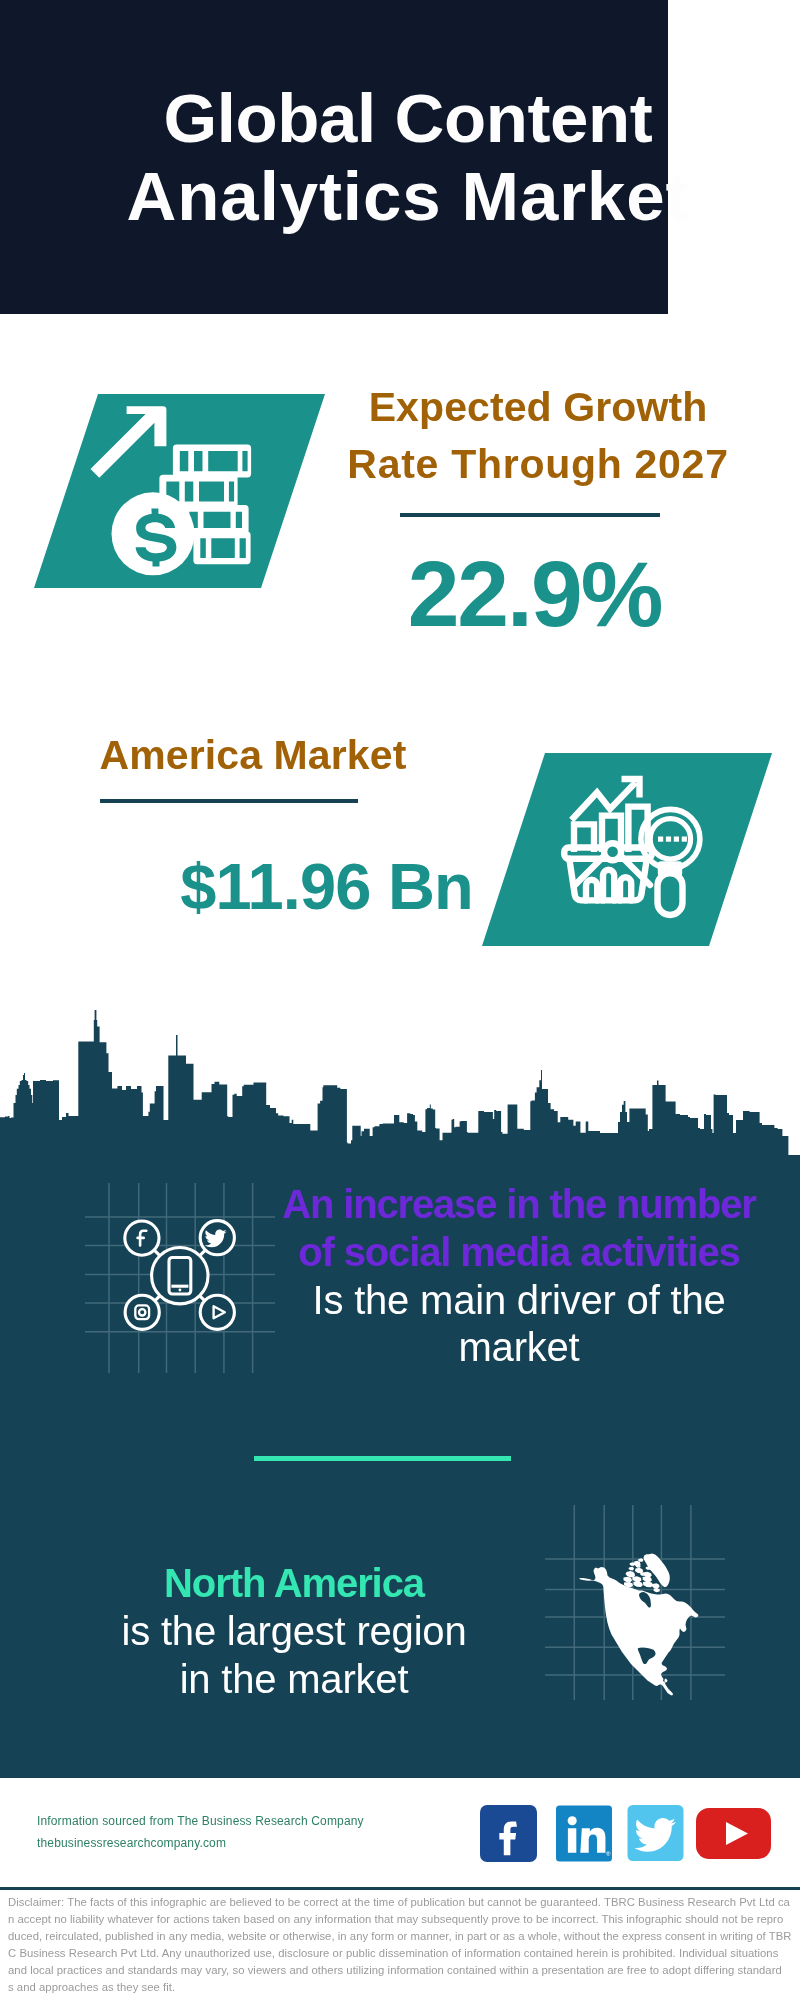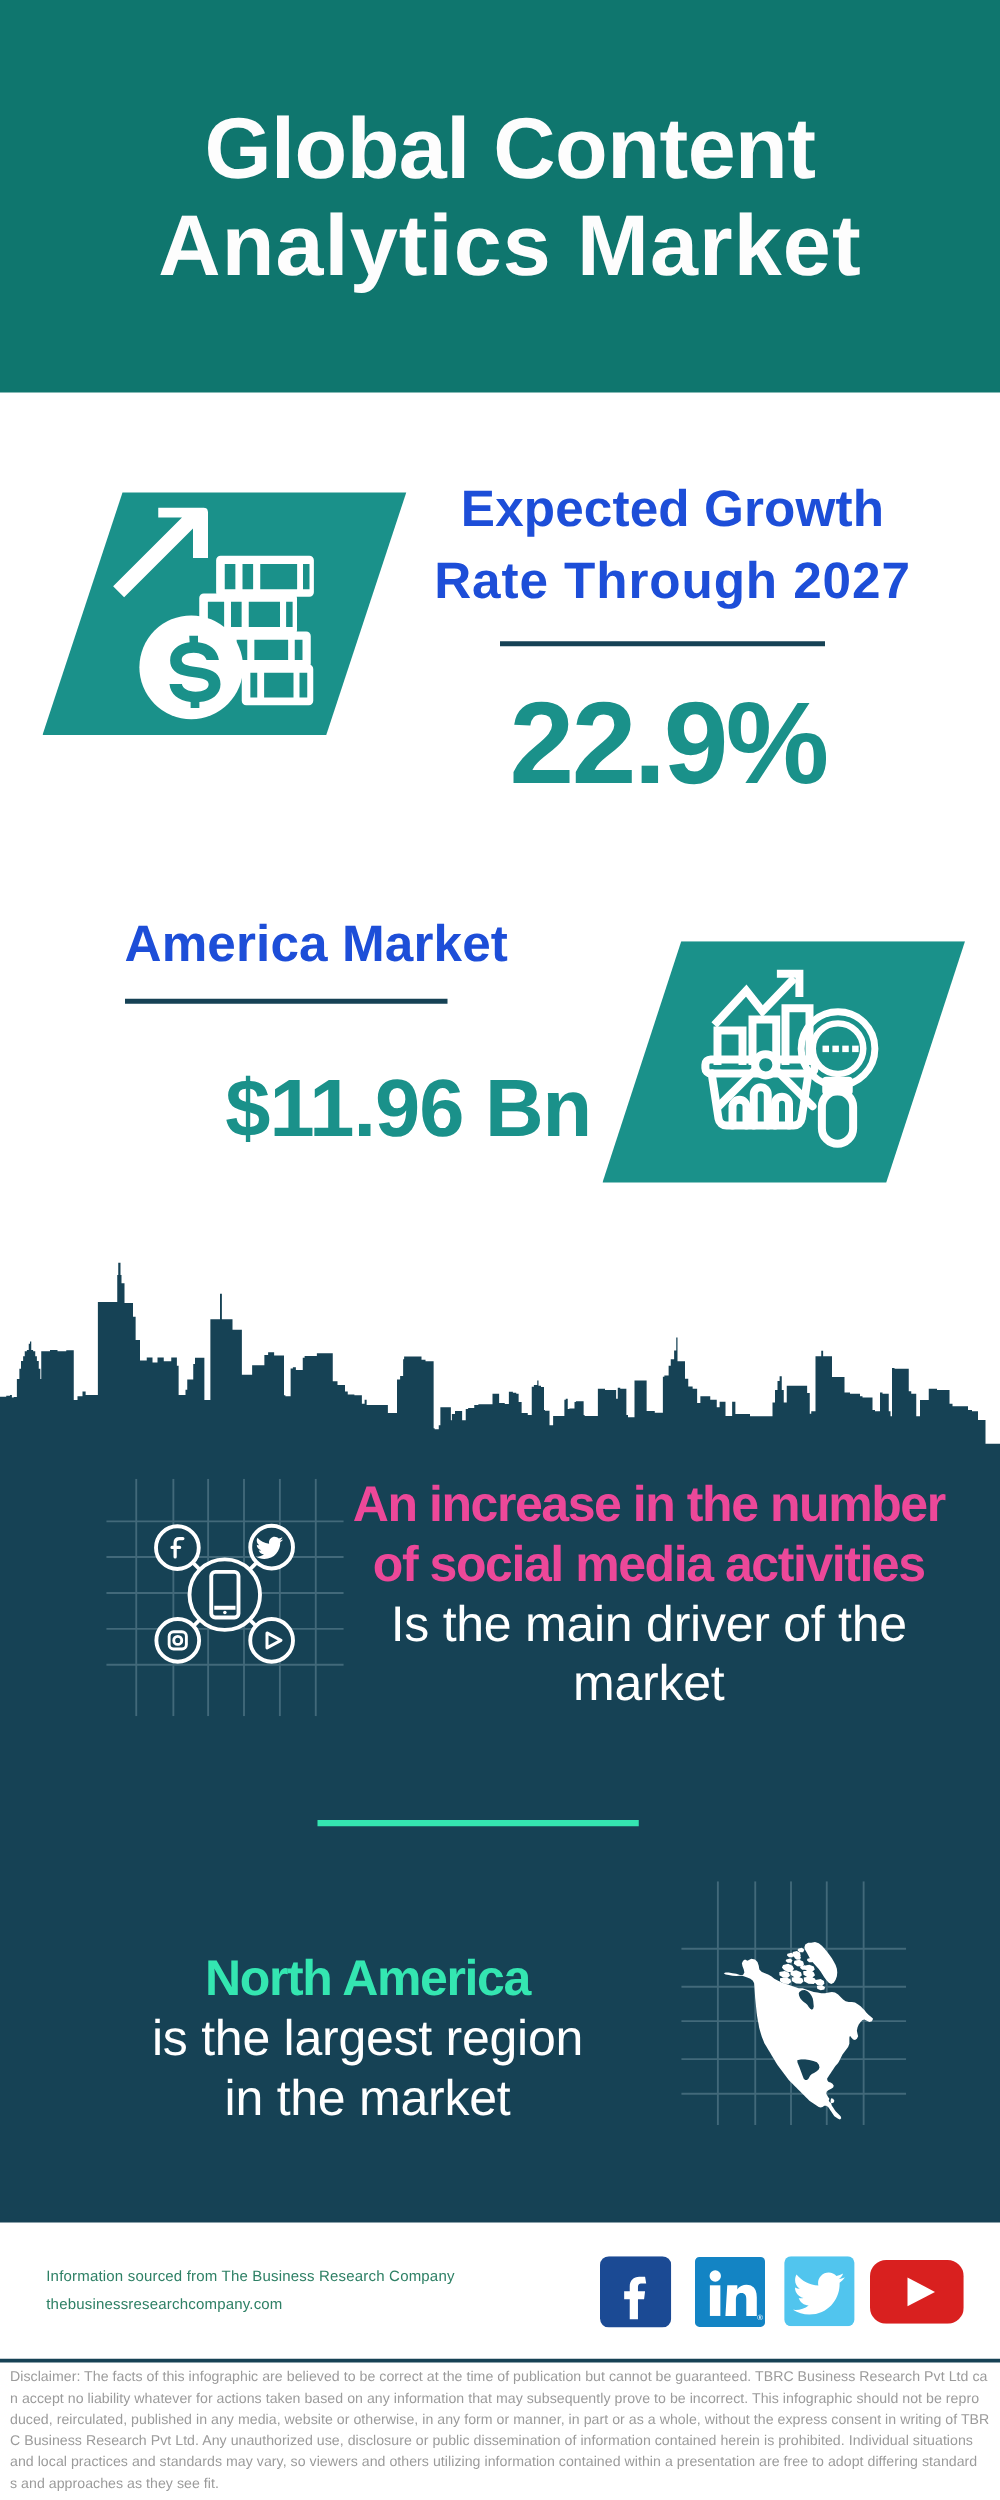--- a/index.html
+++ b/index.html
@@ -1,47 +1,47 @@
 <!DOCTYPE html>
 <html><head>
 <meta charset="utf-8">
 <style>
   html,body{margin:0;padding:0;}
   body{width:800px;height:2000px;background:#ffffff;font-family:"Liberation Sans",sans-serif;overflow:hidden;-webkit-font-smoothing:antialiased;}
   .page{position:relative;width:800px;height:2000px;background:#fff;}
 
   
-  .header{position:absolute;left:0;top:0;width:800px;height:314px;background:#0f766e;}
+  .header{position:absolute;left:0;top:0;width:668px;height:314px;background:#0f172a;}
   .header .title{position:absolute;left:8px;top:80px;width:800px;text-align:center;color:#fdfdfd;
     font-size:69px;line-height:78px;font-weight:bold;letter-spacing:0.4px;}
   .header .title .l1{letter-spacing:-0.4px;}
   .header .title .l2{letter-spacing:0.9px;}
 
   
-  .kpi-label{color:#1d4ed8;font-weight:bold;font-size:41px;line-height:57px;text-align:center;letter-spacing:0.1px;}
+  .kpi-label{color:#a16207;font-weight:bold;font-size:41px;line-height:57px;text-align:center;letter-spacing:0.1px;}
   .kpi-label .l2{letter-spacing:0.72px;}
   .kpi-value{color:#1a918a;font-weight:bold;letter-spacing:1px;}
   .rule{background:#164255;height:4px;}
 
   .stat1-icon{position:absolute;left:34px;top:392px;}
   .stat1-text{position:absolute;left:318px;top:379px;width:440px;}
   .stat1-text .rule{width:260px;margin:20px 0 0 82px;}
   .v1{font-size:93px;line-height:100px;text-align:center;letter-spacing:-2.0px;margin-top:27px;margin-left:-7px;}
   .stat2-icon{position:absolute;left:482px;top:753px;}
   .stat2-text{position:absolute;left:33px;top:727px;width:440px;}
   .stat2-text .rule{width:258px;margin:15px 0 0 67px;}
   .v2{font-size:65px;line-height:84px;text-align:right;letter-spacing:-0.8px;margin-top:42px;padding-left:1px;}
 
   
   .darksec{position:absolute;left:0;top:1155px;width:800px;height:623px;background:#164255;}
   .skyline{position:absolute;left:0;top:1010px;width:800px;height:150px;display:block;}
   .driver-icon{position:absolute;left:85px;top:1183px;}
   .driver-text{position:absolute;left:269px;top:1181px;width:500px;text-align:center;
     font-size:40px;line-height:47.8px;letter-spacing:-1.15px;}
-  .driver-hl{color:#ec4899;font-weight:bold;}
+  .driver-hl{color:#6d28d9;font-weight:bold;}
   .driver-rest{color:#ffffff;font-weight:normal;letter-spacing:-0.2px;}
   .sep{position:absolute;left:254px;top:1456px;width:257px;height:5px;background:#34e6b1;}
   .region-text{position:absolute;left:74px;top:1538px;width:440px;text-align:center;
     font-size:40px;line-height:48px;letter-spacing:-1.1px;margin-top:21px;}
   .region-hl{color:#34e6b1;font-weight:bold;}
   .region-rest{color:#ffffff;font-weight:normal;letter-spacing:-0.2px;}
   .region-icon{position:absolute;left:545px;top:1505px;}
 
   
   .footerline{position:absolute;left:0;top:1887px;width:800px;height:3px;background:#164255;}

